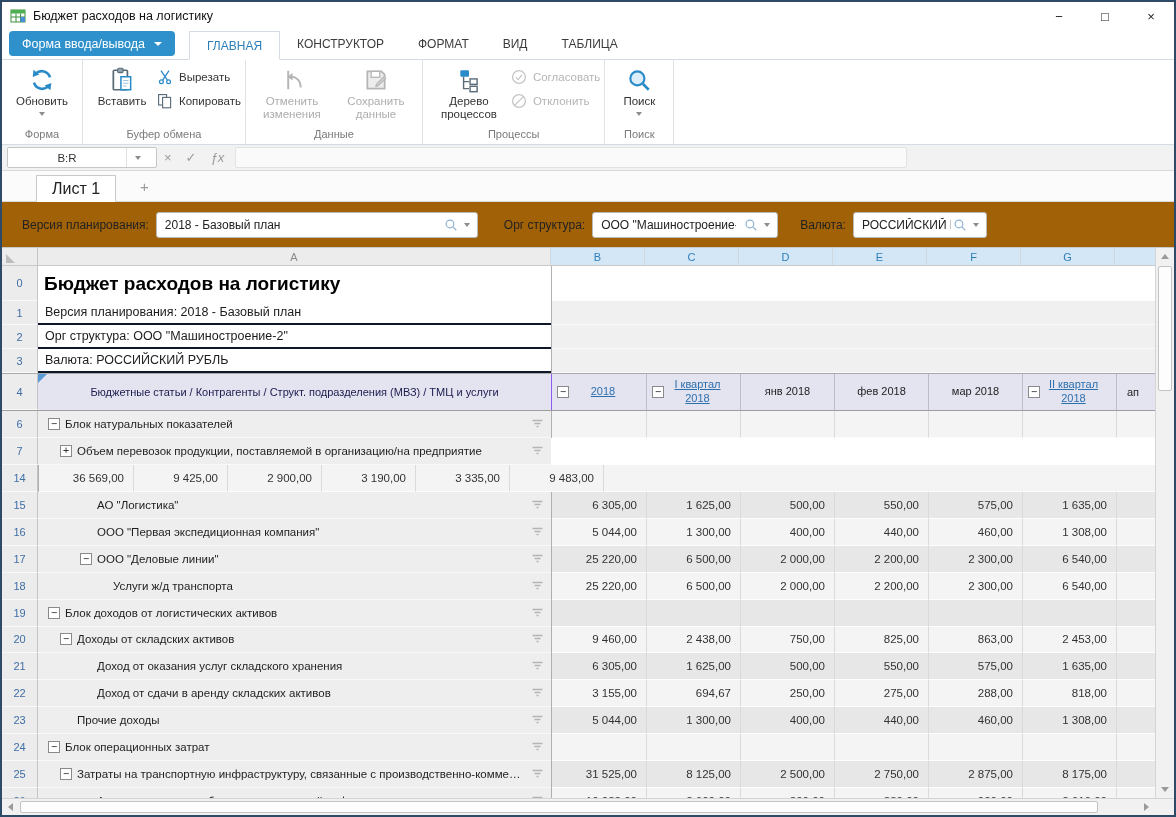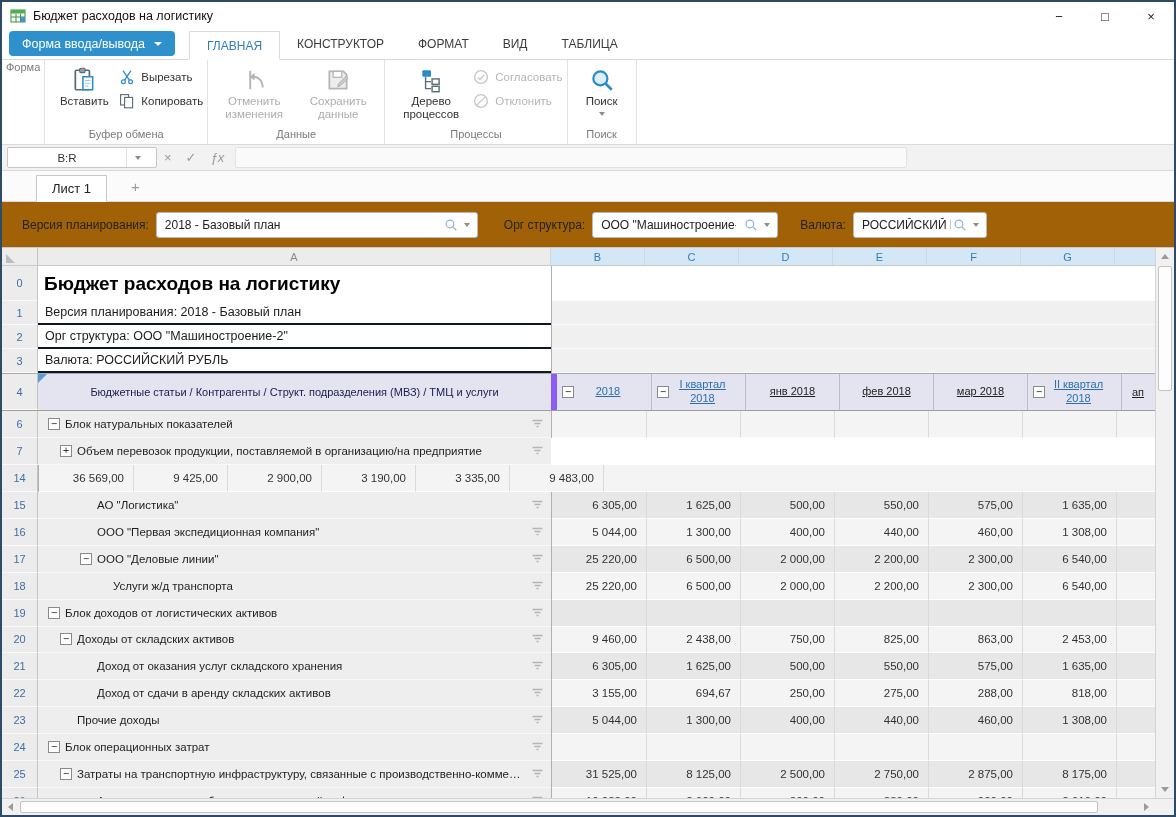--- a/index.html
+++ b/index.html
@@ -39,21 +39,21 @@
   
   .formulabar { height:26px; background:#f2f2f2; border-bottom:1px solid #d9d9d9; display:flex; align-items:center; padding:0 5px; flex:0 0 auto; }
   .namebox { width:150px; height:21px; background:#fff; border:1px solid #c6c6c6; display:flex; align-items:center; border-radius:2px; }
   .namebox input { border:none; outline:none; width:118px; text-align:center; font-size:11.5px; font-family:inherit; color:#333; background:transparent; }
   .namebox .nb-caret { width:22px; height:100%; border-left:1px solid #e0e0e0; display:flex; align-items:center; justify-content:center; }
   .fb-ico { color:#9a9a9a; font-size:13px; padding:0 7px; }
   .fb-fx { font-style:italic; }
   .fb-input { width:672px; height:21px; background:#fafafa; border:1px solid #e2e2e2; margin-left:4px; border-radius:2px; }
   
   .sheettabs { height:31px; background:#fbfbfb; border-bottom:1px solid #d9d9d9; display:flex; align-items:flex-end; padding-left:34px; flex:0 0 auto; }
-  .sheet-tab { height:27px; background:#fff; border:1px solid #c9c9c9; border-bottom:1px solid #fff; margin-bottom:-1px; padding:0 15px; font-size:13px; display:flex; align-items:center; color:#222; position:relative; z-index:2; }
+  .sheet-tab { height:27px; background:#fff; border:1px solid #c9c9c9; border-bottom:1px solid #fff; margin-bottom:-1px; padding:0 15px; font-size:16px; display:flex; align-items:center; color:#222; position:relative; z-index:2; }
   .add-tab { margin-left:24px; color:#9a9a9a; font-size:15px; padding-bottom:6px; }
   
   .filterrow { height:45px; background:#a16207; display:flex; align-items:center; padding-left:20px; font-size:12px; flex:0 0 auto; }
   .filterrow .flabel { color:#222; margin-right:7px; white-space:nowrap; }
   .filter-input { height:26px; border:1px solid #b9b9b9; border-radius:3px; background:#fff; display:flex; align-items:center; }
   .filter-input input { border:none; outline:none; flex:1; font-size:12px; font-family:inherit; color:#222; padding:0 8px; background:transparent; min-width:0; }
   .fi-icons { display:flex; align-items:center; gap:6px; padding-right:7px; }
   .m24 { margin-left:26px; } .m20 { margin-left:22px; }
   
   .grid { flex:1; position:relative; display:flex; flex-direction:column; overflow:hidden; background:#fff; }
@@ -142,20 +142,34 @@
   </div>
   <div class="tab active">ГЛАВНАЯ</div>
   <div class="tab">КОНСТРУКТОР</div>
   <div class="tab">ФОРМАТ</div>
   <div class="tab">ВИД</div>
   <div class="tab">ТАБЛИЦА</div>
 </div>
 
 <div class="ribbon">
   <div class="rgroup">
+    <div class="rgroup-content">
+      <div class="rbtn-big w72">
+        <span class="ricon">
+          <svg width="26" height="26" viewBox="0 0 24 24">
+            <path d="M19.4 9.6A8 8 0 0 0 6.2 6.1" fill="none" stroke="#2a8bc9" stroke-width="2.4"></path>
+            <polygon points="4.2,2.6 9.6,6.9 3.4,9.2" fill="#2a8bc9"></polygon>
+            <path d="M4.6 14.4a8 8 0 0 0 13.2 3.5" fill="none" stroke="#2a8bc9" stroke-width="2.4"></path>
+            <polygon points="19.8,21.4 14.4,17.1 20.6,14.8" fill="#2a8bc9"></polygon>
+          </svg>
+        </span>
+        <span>Обновить</span>
+        <span class="caret-g"></span>
+      </div>
+    </div>
     <div class="rgroup-label">Форма</div>
   </div>
 
   <div class="rgroup">
     <div class="rgroup-content">
       <div class="rbtn-big w70">
         <span class="ricon">
           <svg width="26" height="26" viewBox="0 0 24 24">
             <rect x="4" y="3" width="13" height="18" rx="1" fill="#fff" stroke="#5a6b78" stroke-width="1.6"></rect>
             <rect x="8" y="1.2" width="5" height="4" rx="1" fill="#8fa3b0" stroke="#5a6b78" stroke-width="1"></rect>
@@ -392,21 +406,21 @@
           <div class="vcell"></div>
           <div class="pcell"></div>
         </div>
     </div>
 
     <div class="grow row-hdr">
       <div class="gutter">4</div>
       <div class="acol">
           <span>Бюджетные статьи / Контрагенты / Структ. подразделения (МВЗ) / ТМЦ и услуги</span>
         </div>
-      <div class="vregion" style="border-left:6px solid #8b5cf6;text-decoration:underline;">
+      <div class="vregion" style="border-left:1px solid #8b5cf6;">
         <div class="hcell" style="border-left:none;">
           <span class="tgl"></span>
           <span class="hlink htxt">2018</span>
         </div>
         <div class="hcell">
           <span class="tgl"></span>
           <span class="hlink htxt">I квартал 2018</span>
         </div>
         <div class="hcell">
             <span>янв 2018</span>

